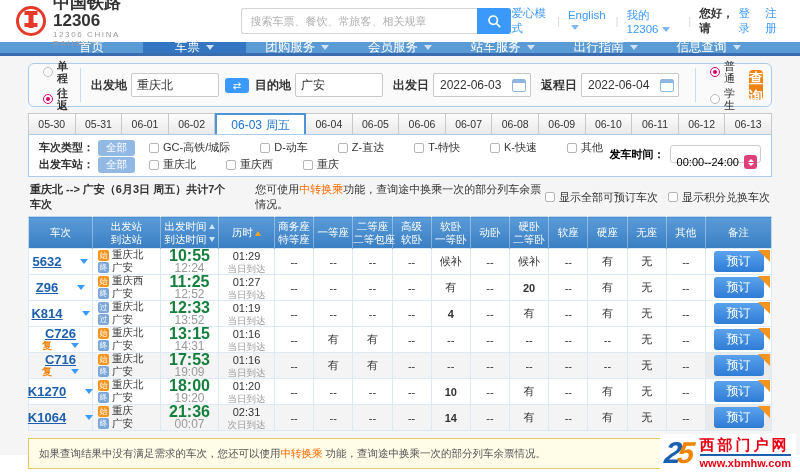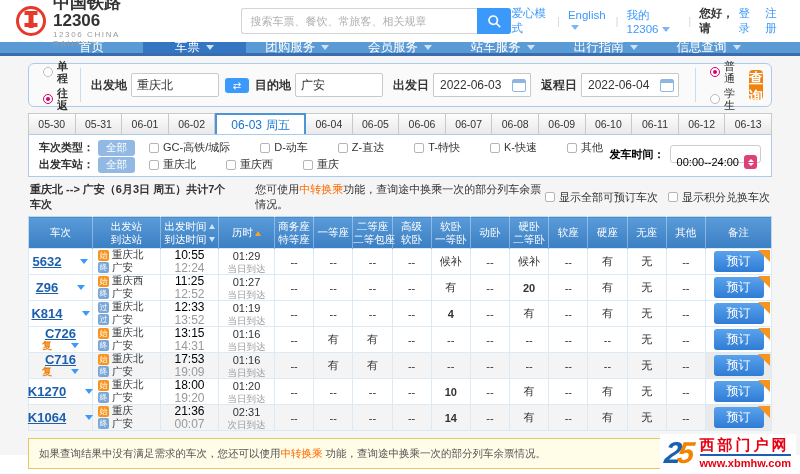--- a/index.html
+++ b/index.html
@@ -97,21 +97,21 @@
   tr.shaded td.c-book { background:#EAEAEA; }
   .tl1,.tl2 { line-height:12px; display:flex; align-items:center; justify-content:center; gap:19px; }
   .tno { font-size:13px; font-weight:bold; color:#1C5FAE; text-decoration:underline; cursor:pointer; }
   .bcaret { display:inline-block; width:0; height:0; border-left:4px solid transparent; border-right:4px solid transparent; border-top:5px solid #3B99FC; cursor:pointer; }
   .fx { color:#F0820F; font-size:10px; font-weight:bold; }
   .srow { display:flex; align-items:center; padding-left:5px; height:12.5px; }
   .sic { display:inline-block; width:11px; height:11px; line-height:11px; border-radius:2px; color:#fff; font-size:8px; text-align:center; margin-right:3px; flex:none; }
   .sic-start { background:#F7941D; }
   .sic-blue { background:#7AA7D7; }
   .sname { font-size:10.5px; color:#333; white-space:nowrap; }
-  .dep { font-size:12px; font-weight:normal; color:#000000; line-height:13px; }
+  .dep { font-size:16px; font-weight:bold; color:#15803d; line-height:13px; }
   .arr { font-size:12px; color:#999; line-height:12px; }
   .dur { font-size:11px; color:#333; line-height:13px; }
   .day { font-size:9.5px; color:#999; line-height:11px; }
   td.sv-d { color:#aaa; } td.sv-g { color:#2EAE2E; } td.sv-o { color:#F7941D; } td.sv-n { color:#333; font-weight:bold; }
   .book-btn { width:50px; height:21px; background:linear-gradient(#5AA2EC,#2F7CD6); border:none; border-radius:3px; color:#fff; font-size:12px; cursor:pointer; }
   .ribbon { position:absolute; top:1px; right:1px; width:0; height:0; border-top:12px solid #F7941D; border-left:12px solid transparent; }
 
   
   .notice { margin-top:7px; border:1px solid #E2C866; background:#FFFCE8; padding:6px 10px; font-size:10.5px; color:#555; line-height:17px; }
 

